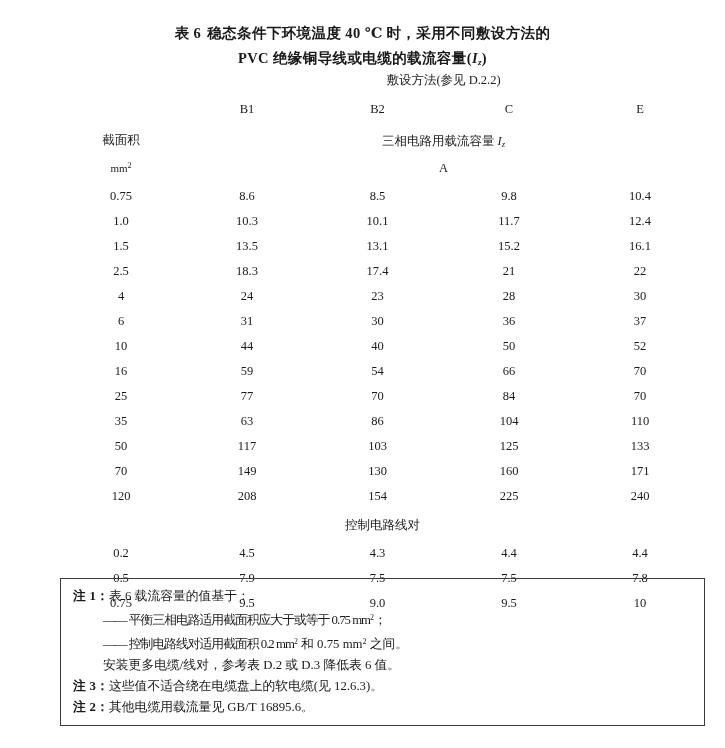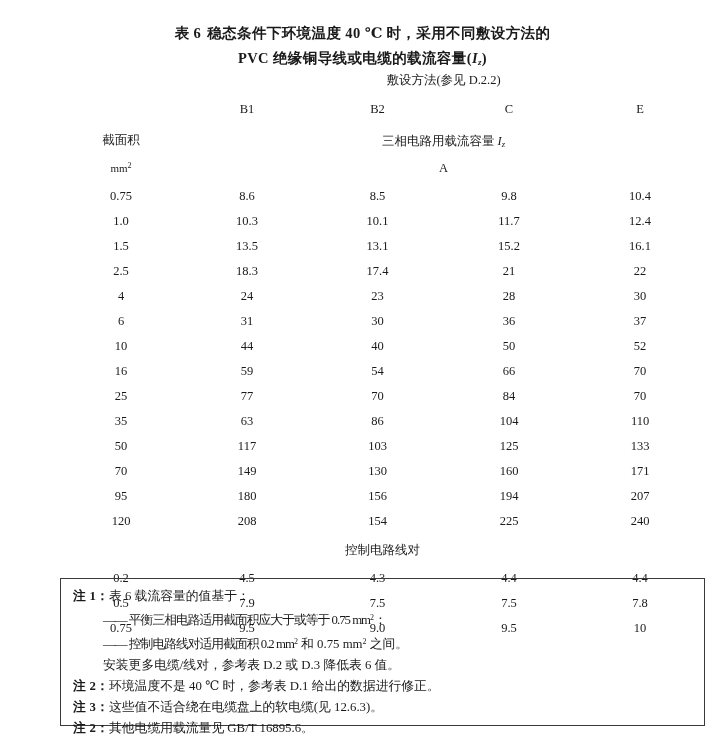--- a/index.html
+++ b/index.html
@@ -240,27 +240,20 @@
           <td class="rowh br">133</td>
         </tr>
         <tr>
           <td class="rowh bl brl">70</td>
           <td class="rowh brl">149</td>
           <td class="rowh brl">130</td>
           <td class="rowh brl">160</td>
           <td class="rowh br">171</td>
         </tr>
         <tr>
-          <td class="rowh bl brl">95</td>
-          <td class="rowh brl">180</td>
-          <td class="rowh brl">156</td>
-          <td class="rowh brl">194</td>
-          <td class="rowh br">207</td>
-        </tr>
-        <tr>
           <td class="rowh bl brl">120</td>
           <td class="rowh brl">208</td>
           <td class="rowh brl">154</td>
           <td class="rowh brl">225</td>
           <td class="rowh br">240</td>
         </tr>
       </tbody>
 
     <tbody>
       <tr>
@@ -301,21 +294,18 @@
   <div class="note">
     <span class="sub-item"><span class="dash">—— 平衡三相电路适用截面积应大于或等于 0.75 mm</span><sup>2</sup><span>；</span></span>
   </div>
   <div class="note">
     <span class="sub-item"><span class="dash">—— 控制电路线对适用截面积 0.2 mm</span><sup>2</sup><span> 和 0.75 mm</span><sup>2</sup><span> 之间。</span></span>
   </div>
   <div class="note">
     <span class="plain">安装更多电缆/线对，参考表 D.2 或 D.3 降低表 6 值。</span>
   </div>
   <div class="note">
-    <b>注 2：</b><span>环境温度不是 40 ℃ 时，参考表 D.1 给出的数据进行修正。</span>
-  </div>
-  <div class="note">
     <b>注 3：</b><span>这些值不适合绕在电缆盘上的软电缆(见 12.6.3)。</span>
   </div>
   <div class="note">
     <b>注 2：</b><span>其他电缆用载流量见 GB/T 16895.6。</span>
   </div>
 </div>
 
 </body></html>

